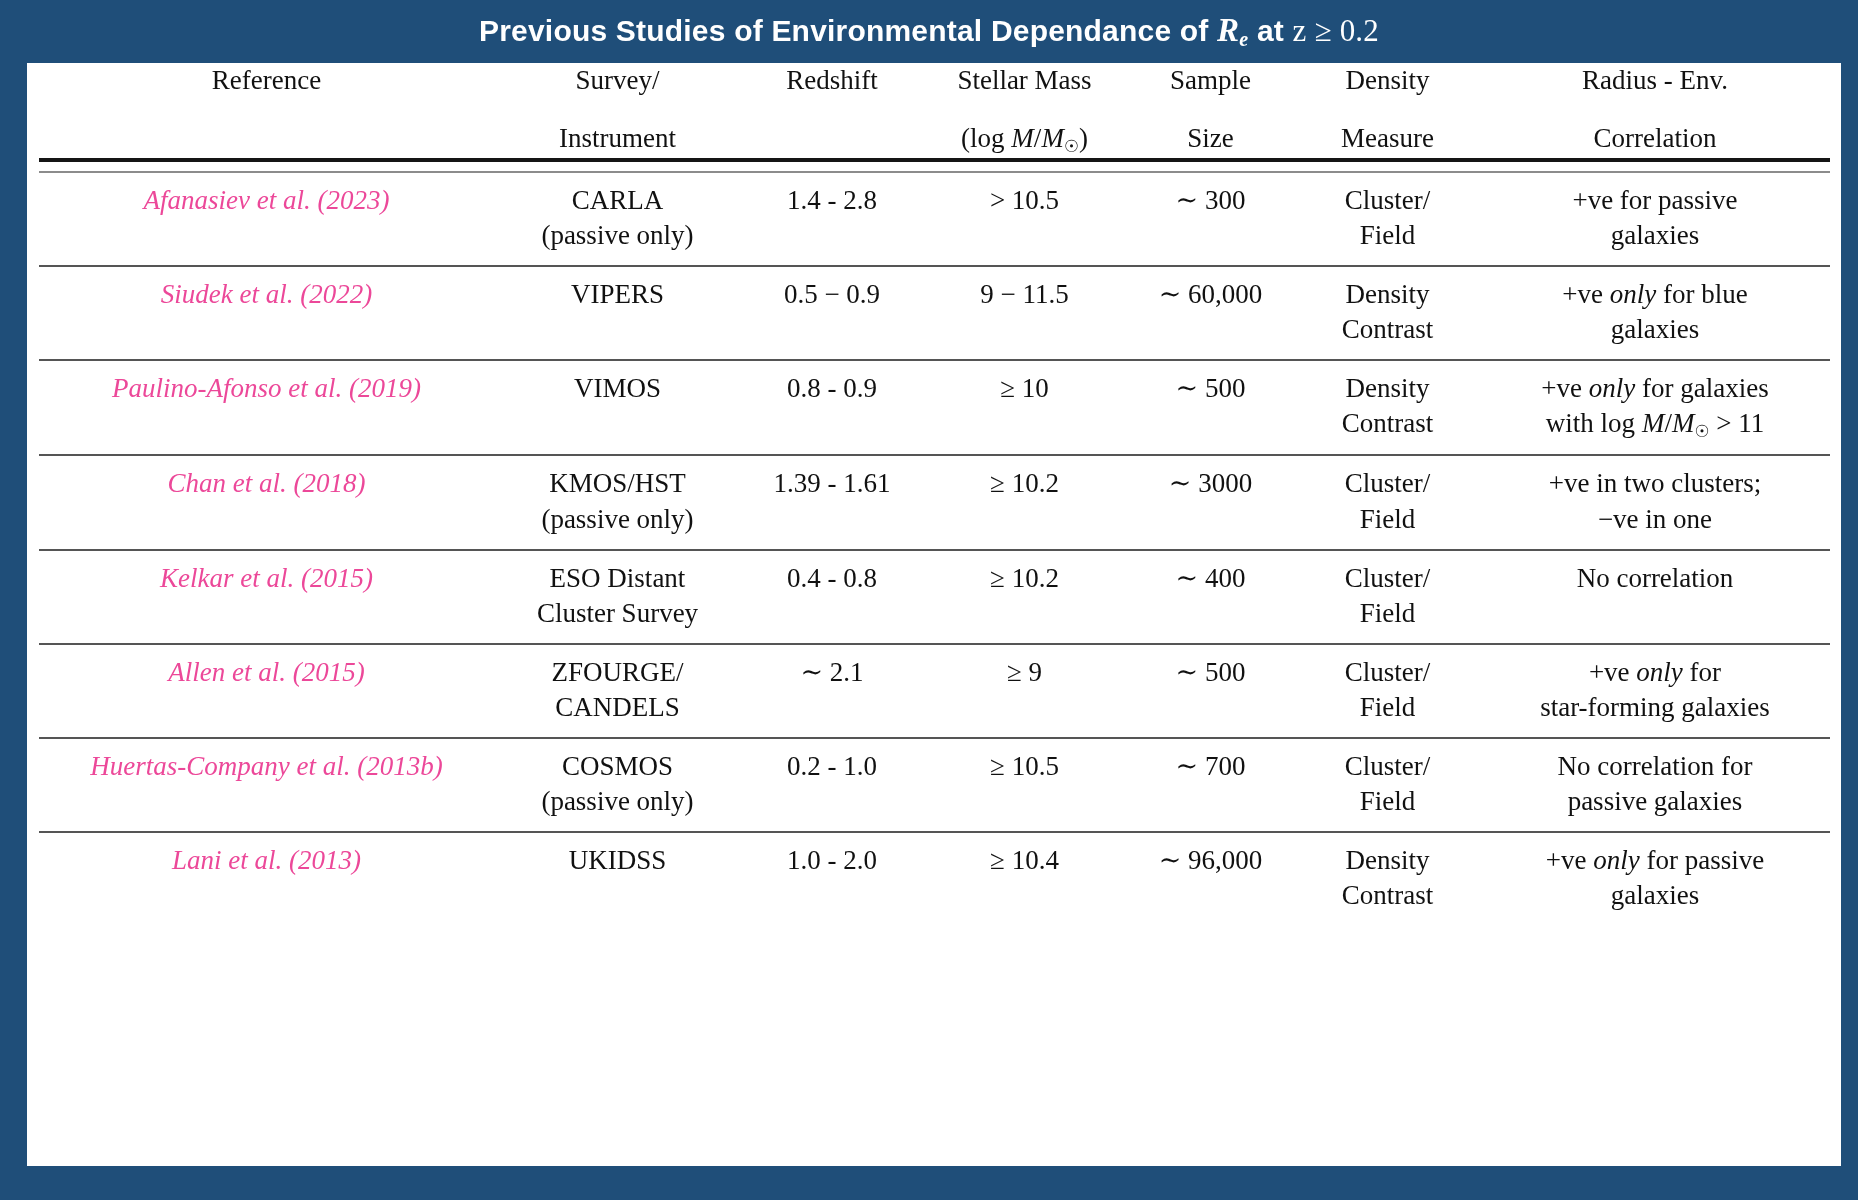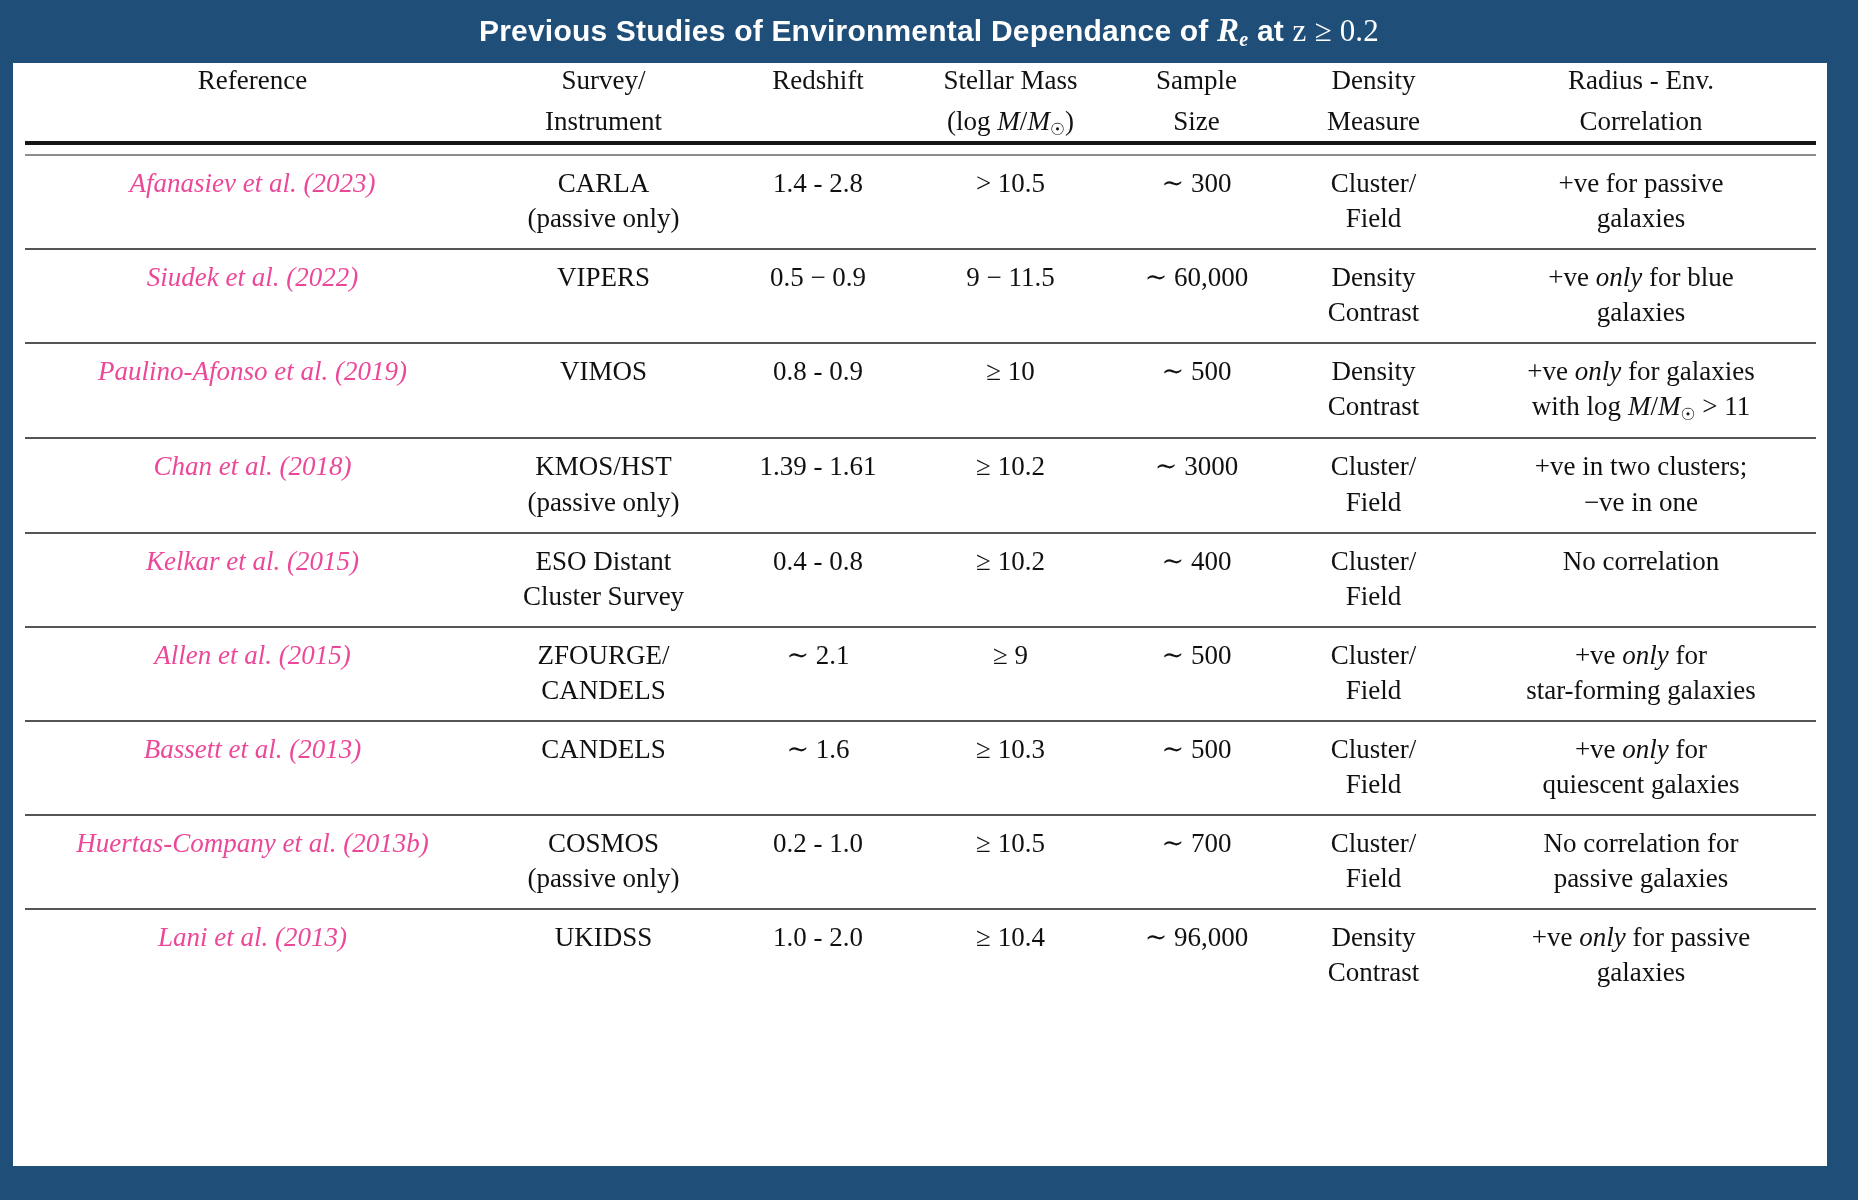--- a/index.html
+++ b/index.html
@@ -63,21 +63,21 @@
   }
   #title-text .num {
     font-family: "Liberation Serif", "DejaVu Serif", serif;
     font-weight: normal;
     font-size: 31px;
   }
 
   
   #sheet {
     position: absolute;
-    left: 13px;
+    left: 27px;
     top: 63px;
     width: 1814px;
     height: 1103px;
     background: #ffffff;
     overflow: hidden;
   }
 
   table.t {
     border-collapse: collapse;
     width: 1791px;
@@ -101,21 +101,21 @@
     padding: 0;
     line-height: 1.30;
   }
 
   
   thead th {
     font-weight: normal;
     padding-top: 15px;
     padding-bottom: 12px;
   }
-  thead th .l2 { display: block; margin-top: 6px; }
+  thead th .l2 { display: block; margin-top: 23px; }
 
   
   tr.rule-double td {
     padding: 0;
     height: 0;
   }
   .dbl {
     height: 9px;
     border-top: 4px solid #151515;
     border-bottom: 2px solid #8c8c8c;
@@ -249,29 +249,20 @@
           <tr class="data">
             <td class="ref"><span class="reflink">Allen et al. (2015)</span></td>
             <td><span>ZFOURGE/</span><span class="l2">CANDELS</span></td>
             <td>∼ 2.1</td>
             <td>≥ 9</td>
             <td>∼ 500</td>
             <td><span>Cluster/</span><span class="l2">Field</span></td>
             <td><span>+ve <em class="it">only</em> for</span><span class="l2">star-forming galaxies</span></td>
           </tr>
           <tr class="data">
-            <td class="ref"><span class="reflink">Bassett et al. (2013)</span></td>
-            <td><span>CANDELS</span></td>
-            <td>∼ 1.6</td>
-            <td>≥ 10.3</td>
-            <td>∼ 500</td>
-            <td><span>Cluster/</span><span class="l2">Field</span></td>
-            <td><span>+ve <em class="it">only</em> for</span><span class="l2">quiescent galaxies</span></td>
-          </tr>
-          <tr class="data">
             <td class="ref"><span class="reflink">Huertas-Company et al. (2013b)</span></td>
             <td><span>COSMOS</span><span class="l2">(passive only)</span></td>
             <td>0.2 - 1.0</td>
             <td>≥ 10.5</td>
             <td>∼ 700</td>
             <td><span>Cluster/</span><span class="l2">Field</span></td>
             <td><span>No correlation for</span><span class="l2">passive galaxies</span></td>
           </tr>
           <tr class="data">
             <td class="ref"><span class="reflink">Lani et al. (2013)</span></td>

